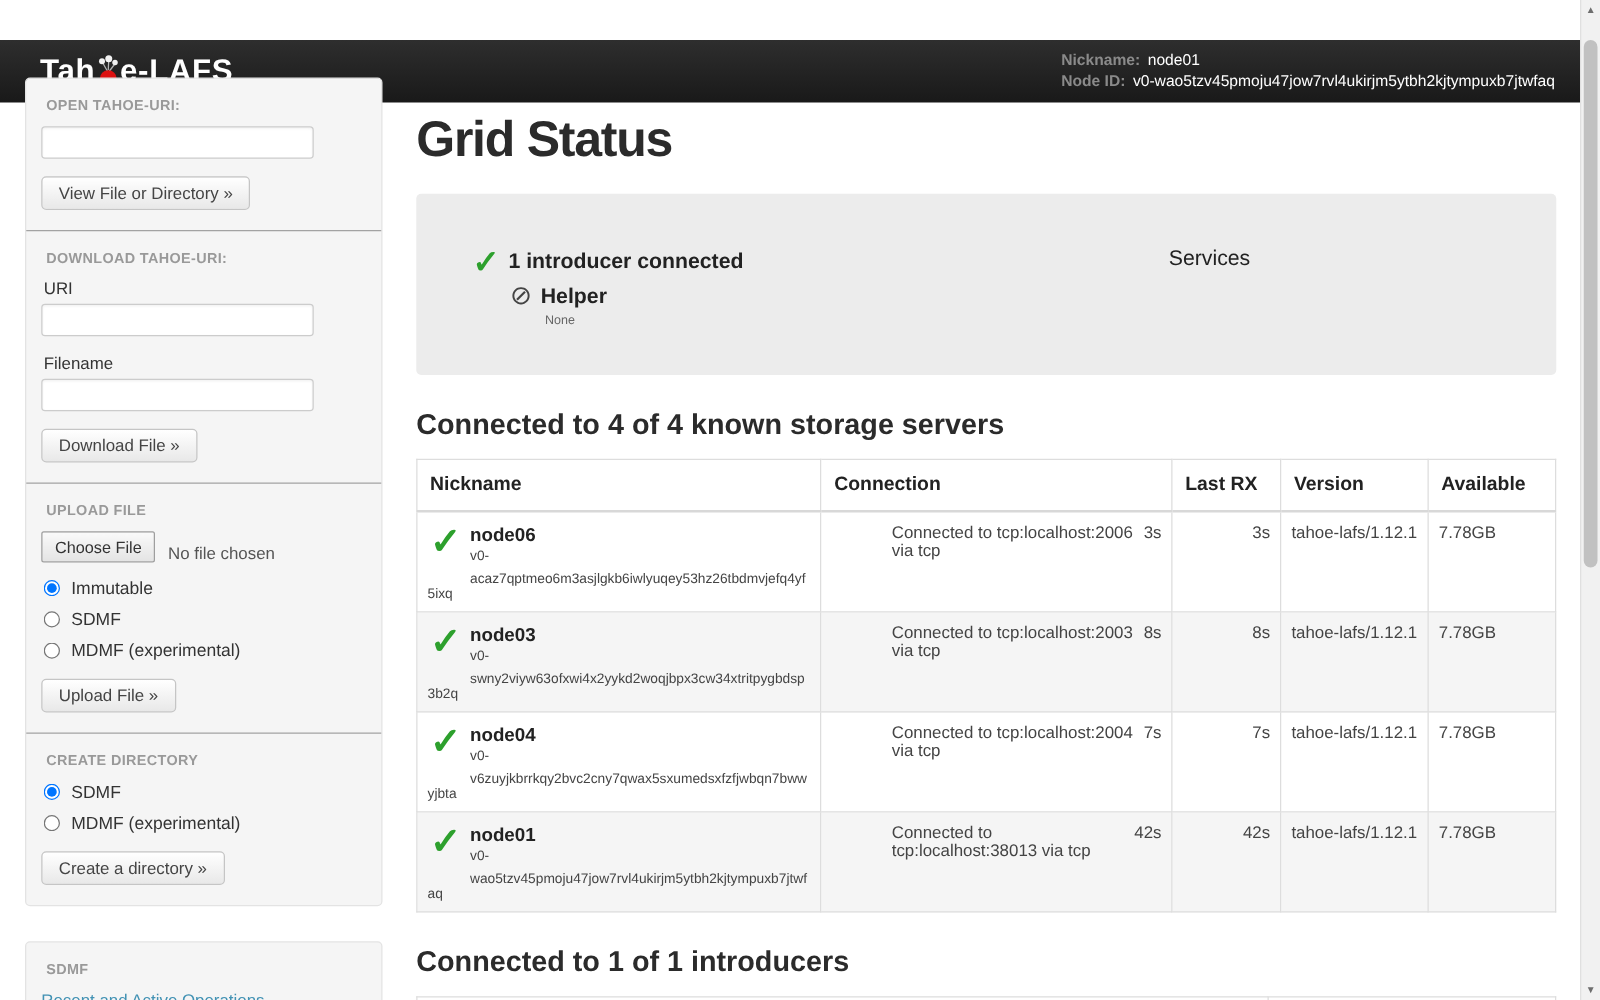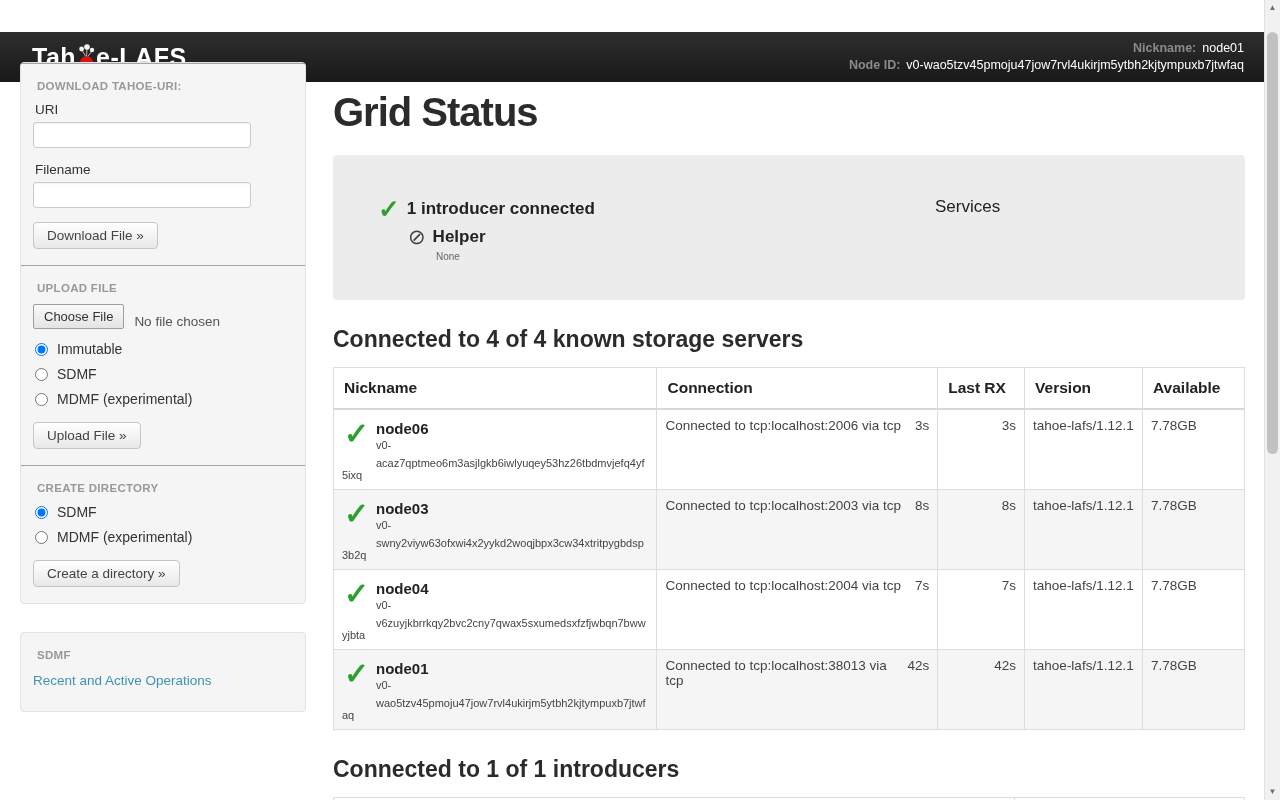--- a/index.html
+++ b/index.html
@@ -6,21 +6,21 @@
   html,body { width:1280px; height:800px; overflow:hidden; background:#fff;
     font-family:"Liberation Sans", sans-serif; }
 
   
   .topbar { height:50px; background:linear-gradient(#2e2e2e,#191919);
     display:flex; align-items:center; justify-content:space-between;
     padding:0 36px 0 32px;margin-top:32px; }
   .logo { color:#fff; font-size:25px; font-weight:bold; letter-spacing:.5px;
     display:flex; align-items:center; }
   .logo svg { margin:0 1px 0 2px; }
-  .node-meta { text-align:right; font-size:12.5px; line-height:17px; }
+  .node-meta { font-size:12.5px; line-height:17px; }
   .node-meta .lbl { color:#8a8a8a; font-weight:bold; margin-right:6px; }
   .node-meta .val { color:#fff; }
 
   
   .sidebar { position:absolute; left:20px; top:62px; width:286px; }
   .panel { background:#f5f5f5; border:1px solid #e3e3e3; border-radius:4px; }
   .sb-sec { padding:14px 12px 16px 12px; }
   .sb-sec.sep { border-top:1px solid #a3a3a3; }
   .sb-label { font-size:11.5px; font-weight:bold; color:#999;
     letter-spacing:.3px; margin:2px 0 10px 4px; }
@@ -72,21 +72,21 @@
   table.grid th { text-align:left; font-size:15.5px; color:#222;
     padding:11px 10px; border:1px solid #ddd; border-bottom:2px solid #d8d8d8;
     background:#fff; }
   table.grid td { padding:8px; border:1px solid #ddd; vertical-align:top; }
   table.grid tbody tr:nth-child(even) { background:#f5f5f5; }
   .nick-cell .check { float:left; width:28px; height:44px; font-size:30px;
     line-height:32px; margin:0 4px 0 2px; }
   .nick { font-weight:bold; font-size:15px; color:#222; padding-top:2px; }
   .hash-prefix { font-size:11px; color:#444; margin-top:2px; }
   .hash { font-size:11px; color:#444; overflow-wrap:anywhere; margin-top:6px; }
-  .conn-cell { display:flex; justify-content:space-between; }
+  .conn-cell { display:flex; justify-content:space-between;margin-left:48px; }
   .conn-time { margin-left:8px; white-space:nowrap; }
   td.num { text-align:right; }
 
   
   .scrollbar { position:fixed; top:0; right:0; width:16px; height:800px;
     background:#f1f1f1; border-left:1px solid #e0e0e0; z-index:50; }
   .sb-arrow { position:absolute; left:0; width:15px; height:16px; color:#6e6e6e;
     font-size:8px; text-align:center; line-height:16px; cursor:pointer; }
   .sb-arrow.up { top:0; }
   .sb-arrow.down { bottom:0; }
@@ -116,20 +116,25 @@
     </div>
     <div>
       <span class="lbl">Node ID:</span><span class="val">v0-wao5tzv45pmoju47jow7rvl4ukirjm5ytbh2kjtympuxb7jtwfaq</span>
     </div>
   </div>
 </div>
 
 <div class="sidebar">
   <div class="panel">
 
+    <div class="sb-sec">
+      <div class="sb-label">OPEN TAHOE-URI:</div>
+      <input class="sb-input" type="text" value="" style="">
+      <button class="btn">View File or Directory »</button>
+    </div>
 
     <div class="sb-sec sep">
       <div class="sb-label">DOWNLOAD TAHOE-URI:</div>
       <div class="field-label">URI</div>
       <input class="sb-input" type="text" value="" style="">
       <div class="field-label">Filename</div>
       <input class="sb-input" type="text" value="" style="">
       <button class="btn">Download File »</button>
     </div>
 

